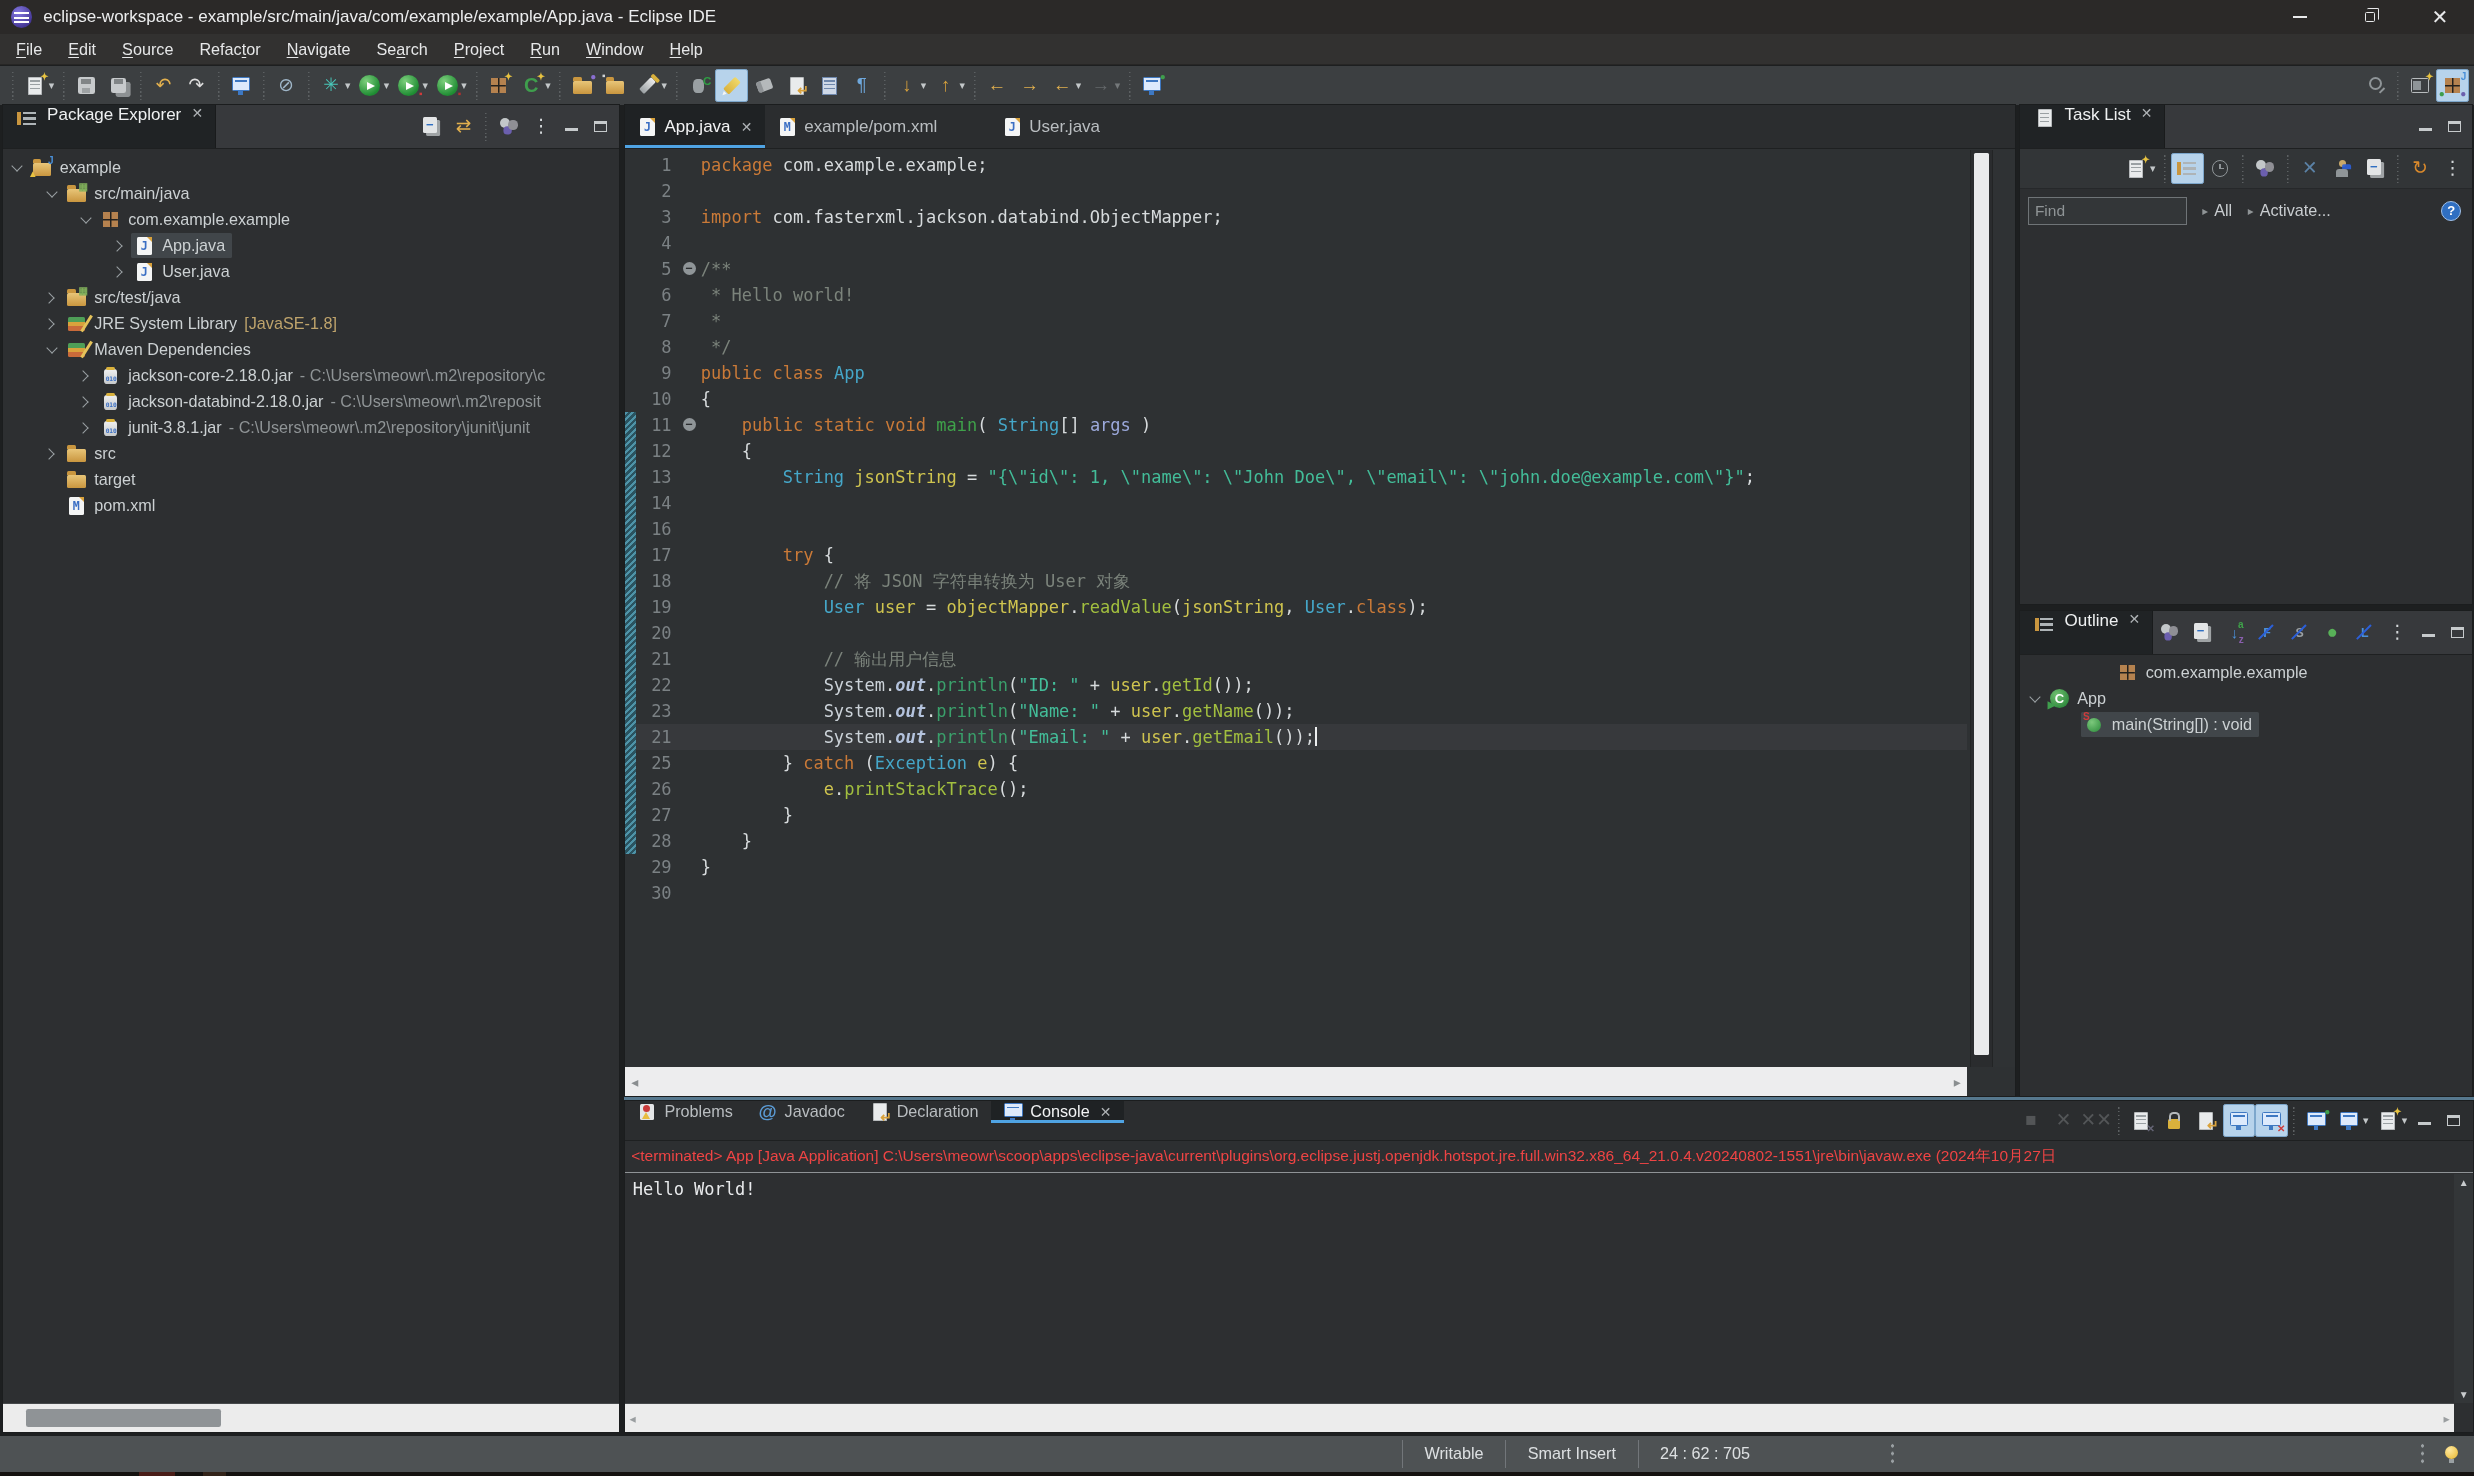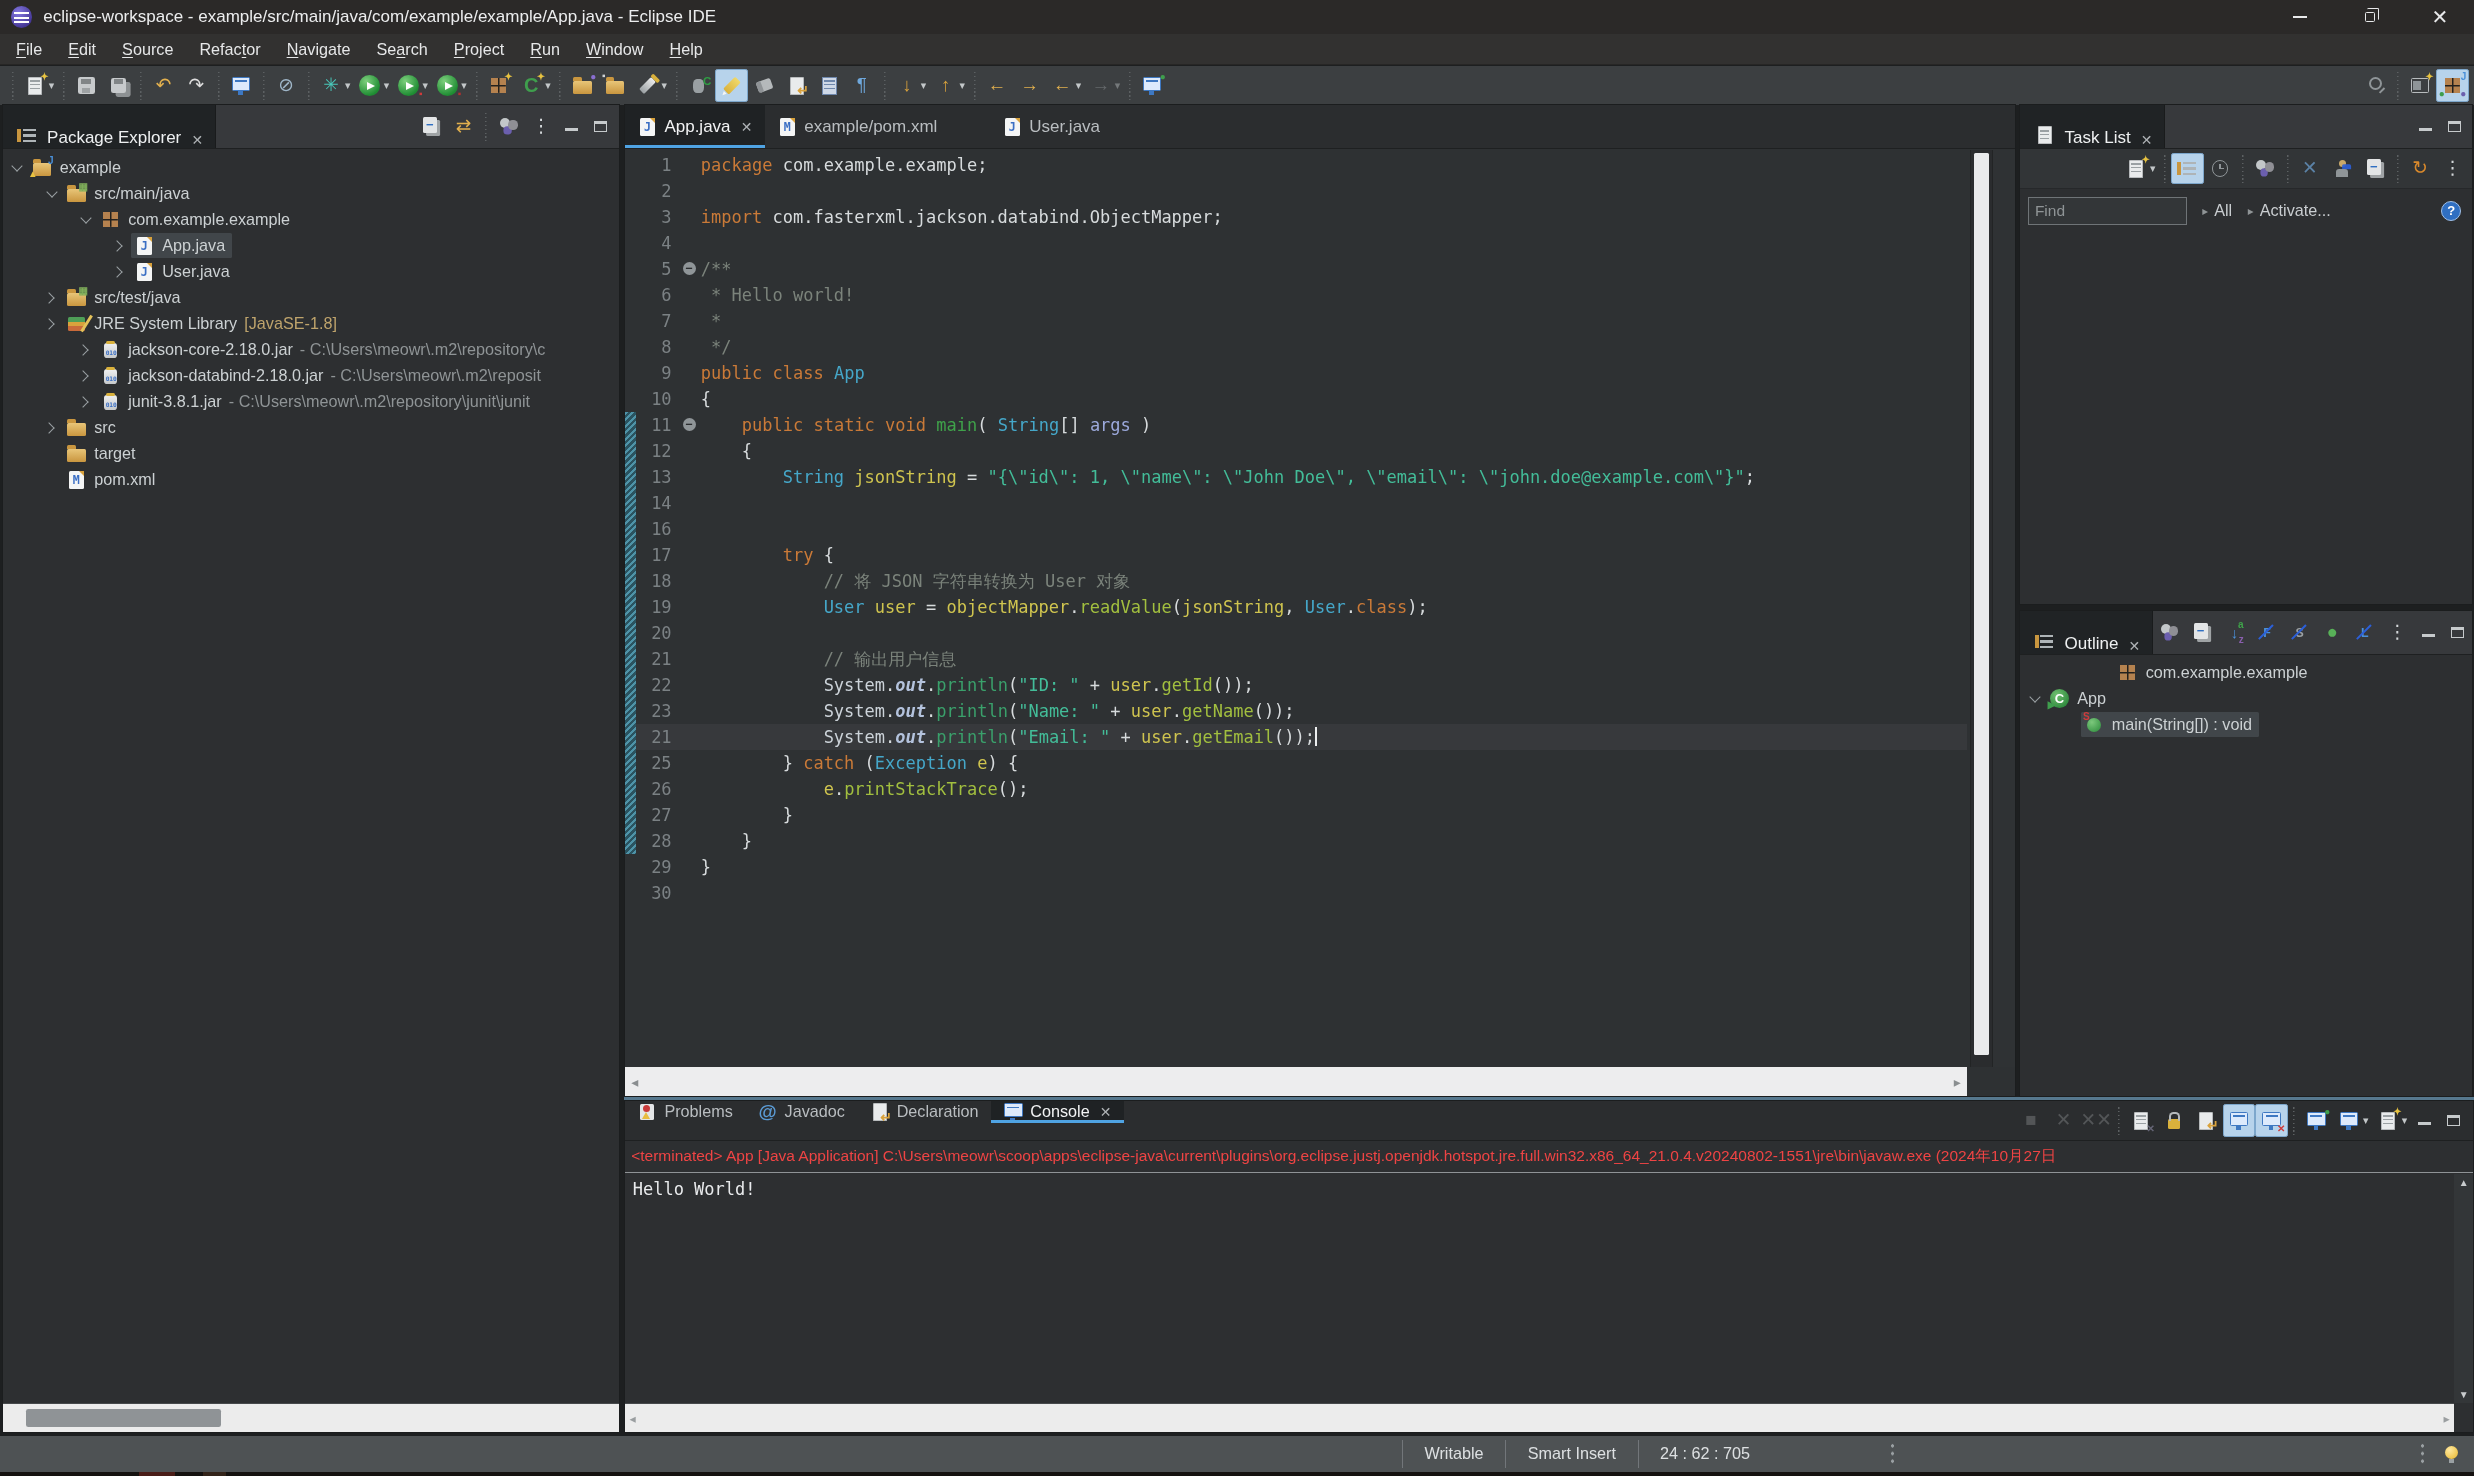--- a/index.html
+++ b/index.html
@@ -102,21 +102,21 @@
   .ic-sort::after{content:"z";position:absolute;right:0;bottom:-2.3px;color:#8a5fae;font-size:10px}
   .ic-persp{width:18px;height:14.7px;border:1.5px solid #b8bcbe;border-radius:1.5px;position:relative}
   .ic-persp::before{content:"";position:absolute;top:1.5px;left:1.5px;right:7px;bottom:1.5px;background:#8f9598}
   .ic-help{width:20px;height:20px;border-radius:50%;background:#2f6fc2;color:#fff;font:bold 13px "Liberation Sans",sans-serif;display:flex;align-items:center;justify-content:center;border:1.5px solid #9fc0e8}
   .ic-bulb{width:13px;height:13px;border-radius:50%;background:radial-gradient(circle at 35% 30%,#ffe9a0,#e8b62c);position:relative;margin-top:-3.1px}
   .ic-bulb::after{content:"";position:absolute;left:3.9px;bottom:-4.6px;width:5.4px;height:3.9px;background:#9aa0a3}
 
   
   .panel{position:absolute;background:#2d2f31;border:0.8px solid #1b1d1e}
   .vhead{height:44px;background:#37393c;display:flex;align-items:stretch;border-bottom:0.8px solid #1e2021;position:relative}
-  .vtab{display:flex;align-items:flex-end;gap:7px;padding:0 11.6px;background:#202325;font-size:17px;color:#eef0f1;border-right:0.8px solid #191b1c;white-space:nowrap}
+  .vtab{display:flex;align-items:flex-start;gap:7px;padding:0 11.6px;background:#202325;font-size:17px;color:#eef0f1;border-right:0.8px solid #191b1c;white-space:nowrap}
   .tclose{font-size:14px;color:#aeb2b5;margin-left:3.1px}
   .vhead-icons{margin-left:auto;display:flex;align-items:center;padding-right:3.1px}
   .wv{width:29px;height:26px;display:flex;align-items:center;justify-content:center}
   .w-mini{width:13px;height:3.1px;background:#c6cacc;margin-top:6.2px}
   .w-max{width:13px;height:11.6px;border:1.5px solid #c6cacc;border-top:3.9px solid #c6cacc}
 
   
   .tree{padding-top:4.6px;overflow:hidden}
   .trow{display:flex;align-items:center;height:26px;font-size:16.2px;color:#ccd1d3;white-space:nowrap;overflow:hidden}
   .tind{flex:none}
@@ -540,20 +540,30 @@
         <span class="chev c"></span>
         <span class="titem">
           <span class="mi">
             <span class="ic-library"></span>
           </span>
           <span>JRE System Library </span>
           <span class="tsuffix gold">[JavaSE-1.8]</span>
         </span>
       </div>
       <div class="trow">
+        <span class="tind" style="width: 39px;"></span>
+        <span class="chev o"></span>
+        <span class="titem">
+          <span class="mi">
+            <span class="ic-library"></span>
+          </span>
+          <span>Maven Dependencies</span>
+        </span>
+      </div>
+      <div class="trow">
         <span class="tind" style="width: 73px;"></span>
         <span class="chev c"></span>
         <span class="titem">
           <span class="mi">
             <span class="ic-jar"></span>
           </span>
           <span>jackson-core-2.18.0.jar</span>
           <span class="tsuffix"> - C:\Users\meowr\.m2\repository\c</span>
         </span>
       </div>

